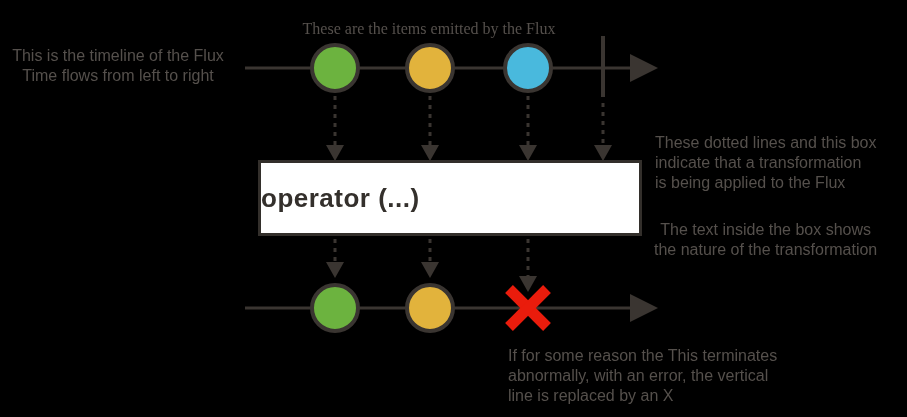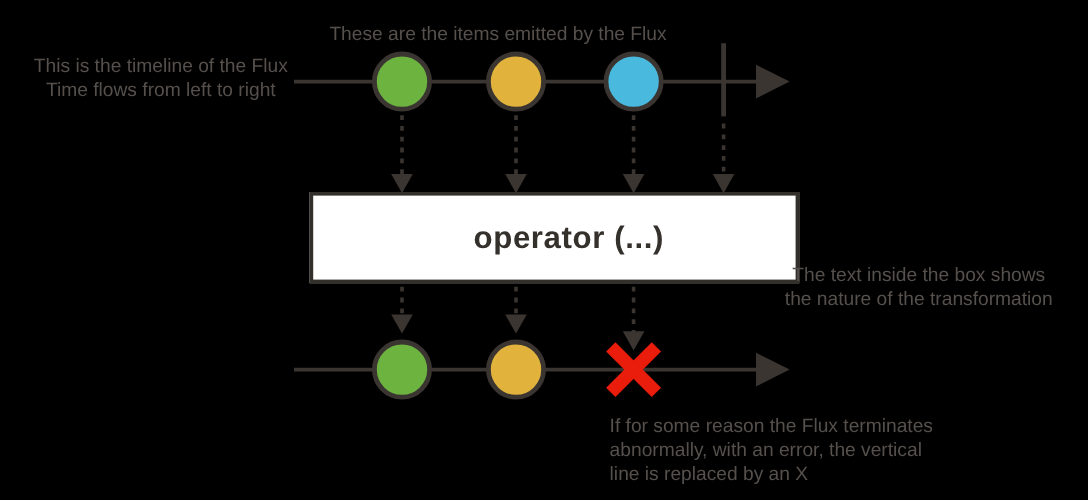--- a/index.html
+++ b/index.html
@@ -37,22 +37,21 @@
   .op-box {
     position: absolute;
     left: 258px;
     top: 160px;
     width: 378px;
     height: 70px;
     background: #ffffff;
     border: 3px solid #332f2b;
     display: flex;
     align-items: center;
-    justify-content: center;
-    padding-left: 24px;
+    justify-content: flex-start;
   }
   .op-box .op-label {
     font-size: 26px;
     font-weight: bold;
     color: #34302c;
     letter-spacing: 0.5px;
   }
 </style>
 </head>
 <body>
@@ -99,28 +98,31 @@
         <line x1="509" y1="289" x2="547" y2="327" stroke-width="11" stroke-linecap="butt" stroke="#ea1c0c"></line>
         <line x1="547" y1="289" x2="509" y2="327" stroke-width="11" stroke-linecap="butt" stroke="#ea1c0c"></line>
       </g>
     </g>
   </svg>
 
   <div class="op-box">
     <span class="op-label">operator (...)</span>
   </div>
 
-  <div class="note centered" style="left:134px; top:46px;text-align:center;">This is the timeline of the Flux
+  <div class="note centered" style="left:118px; top:46px;text-align:center;">This is the timeline of the Flux
 Time flows from left to right</div>
 
-  <div class="note centered nowrap" style="left:415px; top:19px;">These are the items emitted by the Flux</div>
+  <div class="note centered nowrap" style="left:429px; top:19px;font-family:Liberation Serif, serif;">These are the items emitted by the Flux</div>
 
 
+  <div class="note" style="left:655px; top:133px;">These dotted lines and this box
+indicate that a transformation
+is being applied to the Flux</div>
 
   <div class="note" style="left:654px; top:220px;text-align:center;">The text inside the box shows
 the nature of the transformation</div>
 
 
-  <div class="note" style="left:508px; top:346px;">If for some reason the Flux terminates
+  <div class="note" style="left:508px; top:346px;">If for some reason the This terminates
 abnormally, with an error, the vertical
 line is replaced by an X</div>
 
 </div>
 
 </body></html>

